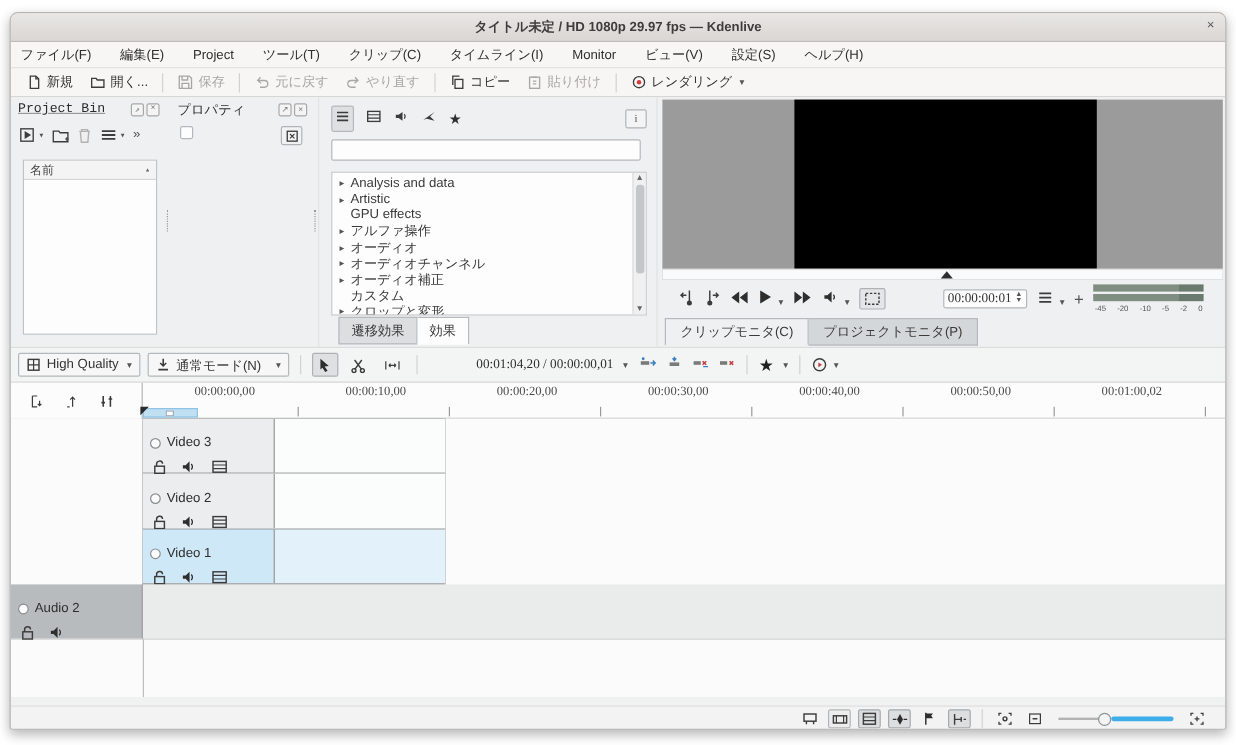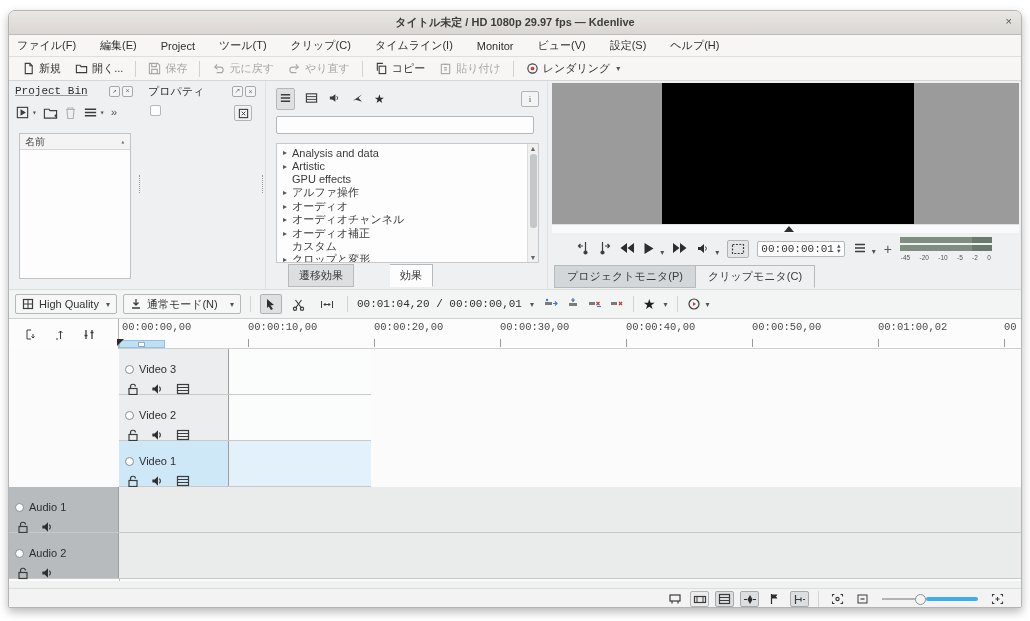--- a/index.html
+++ b/index.html
@@ -1,18 +1,18 @@
 <!DOCTYPE html>
 <html><head>
 <meta charset="utf-8">
 <style>
   html,body{margin:0;padding:0;background:#ffffff;width:1030px;height:621px;overflow:hidden;
     font-family:"Liberation Sans","DejaVu Sans",sans-serif;-webkit-font-smoothing:antialiased;}
   *{box-sizing:border-box;}
-  .mono{font-family:Liberation Mono, monospace;}
+  .mono{font-family:Liberation Serif, serif;margin-left:40px;}
   #stage{position:relative;width:1030px;height:621px;background:#fff;}
   #window{position:absolute;left:8px;top:10px;width:1014px;height:598px;background:#eff0f1;
     border:1px solid #b6b4b2;border-radius:7px 7px 2px 2px;box-shadow:0 4px 10px rgba(0,0,0,.28);overflow:hidden;}
   
   .titlebar{position:absolute;left:0;top:0;width:100%;height:24px;
     background:linear-gradient(#e9e7e5,#d9d6d3);border-bottom:1px solid #bdbab7;
     display:flex;align-items:center;justify-content:center;font-size:11px;color:#3f3d3b;font-weight:bold;}
   .titlebar .close{position:absolute;right:9px;top:4px;font-size:11px;font-weight:normal;color:#555;cursor:default;}
   
   .menubar{position:absolute;left:0;top:24px;width:100%;height:22px;background:#f7f6f5;
@@ -60,21 +60,21 @@
     display:flex;align-items:center;justify-content:center;font-size:9px;color:#555;font-family:"Liberation Serif",serif;}
   .fxsearch{margin:2px 8px 4px 10px;height:18px;border:1px solid #b4b8bb;border-radius:2px;background:#fdfdfd;
     font-size:11px;padding:0 4px;width:258px;display:block;}
   .fxlist{position:absolute;left:10px;top:62px;right:8px;bottom:26px;background:#fdfdfd;
     border:1px solid #c6cacd;font-size:11px;color:#3a3a3a;overflow:hidden;padding-top:2px;}
   .fxrow{display:flex;align-items:center;height:13.4px;padding-left:4px;gap:3px;}
   .fxrow .caret{width:8px;font-size:8px;color:#555;text-align:center;}
   .fxscroll{position:absolute;right:0;top:0;bottom:0;width:11px;background:#f0f0f0;border-left:1px solid #ddd;}
   .fxscroll .a{position:absolute;left:0;width:100%;text-align:center;font-size:7px;color:#666;}
   .fxscroll .thumb{position:absolute;left:2px;top:10px;width:7px;height:74px;background:#c3c7ca;border-radius:3px;}
-  .fxtabs{position:absolute;left:22px;bottom:2px;display:flex;font-size:11px;gap:36px;}
+  .fxtabs{position:absolute;left:16px;bottom:2px;display:flex;font-size:11px;}
   .fxtab{padding:3px 10px;border:1px solid #b6babd;background:#dcdedf;color:#3a3a3a;}
   .fxtab.active{background:#fdfdfd;border-bottom-color:#fdfdfd;}
   .fxtab + .fxtab{border-left:none;}
   
   #monitor{flex:1;border-left:1px solid #e2e2e2;}
   .screen{position:absolute;left:4px;top:2px;right:2px;height:150px;background:#9b9b9b;}
   .video{position:absolute;left:110px;top:0;width:252px;height:141px;background:#000;}
   .seek{position:absolute;left:0;bottom:0;width:100%;height:9px;background:#f8fafb;border-top:1px solid #e0e0e0;}
   .seek .mark{position:absolute;left:232px;top:1px;width:0;height:0;
     border-left:5px solid transparent;border-right:5px solid transparent;border-bottom:6px solid #2e2e2e;}
@@ -424,22 +424,22 @@
             <span>-45</span>
                 <span>-20</span>
             <span>-10</span>
                 <span>-5</span>
             <span>-2</span>
                 <span>0</span>
           </span>
         </span>
       </div>
       <div class="montabs">
+        <span class="montab active">クリップモニタ(C)</span>
         <span class="montab">プロジェクトモニタ(P)</span>
-        <span class="montab active">クリップモニタ(C)</span>
       </div>
     </div>
   </div>
 
   <div class="tltoolbar">
     <span class="combo">
       <svg class="ic" width="12" height="12" viewBox="0 0 12 12">
             <rect x="1.5" y="1.5" width="9" height="9"></rect>
             <path d="M1.5 6h9M6 1.5v9" stroke-width="1"></path>
           </svg>
@@ -615,39 +615,20 @@
               </svg>
           <svg class="ic" width="14" height="12" viewBox="0 0 14 12" stroke-width="1.5">
                 <rect x="1.5" y="1.5" width="11" height="9"></rect>
                 <path d="M1.5 4.5h11M1.5 7.5h11" stroke-width="1"></path>
               </svg>
         </div>
       </div>
       <div class="lane"></div>
     </div>
 
-    <div class="track audio">
-      <div class="thead">
-        <div class="tname">
-              <span class="radio"></span>
-          <span>Audio 1</span>
-            </div>
-        <div class="ticons">
-          <svg class="ic" width="12" height="13" viewBox="0 0 12 13">
-                <rect x="2" y="5.5" width="8" height="6"></rect>
-                <path d="M3.5 5.5V4a2.5 2.5 0 0 1 5-.5"></path>
-              </svg>
-          <svg width="13" height="12" viewBox="0 0 14 12">
-                <path d="M1.5 4.5v3H4L7.5 11V1L4 4.5z" fill="#2e2e2e"></path>
-                <path d="M9 3.5a3.5 3.5 0 0 1 0 5" stroke="#2e2e2e" fill="none" stroke-width="1.2"></path>
-              </svg>
-        </div>
-      </div>
-      <div class="lane"></div>
-    </div>
 
     <div class="track audio">
       <div class="thead">
         <div class="tname">
               <span class="radio"></span>
           <span>Audio 2</span>
             </div>
         <div class="ticons">
           <svg class="ic" width="12" height="13" viewBox="0 0 12 13">
                 <rect x="2" y="5.5" width="8" height="6"></rect>

